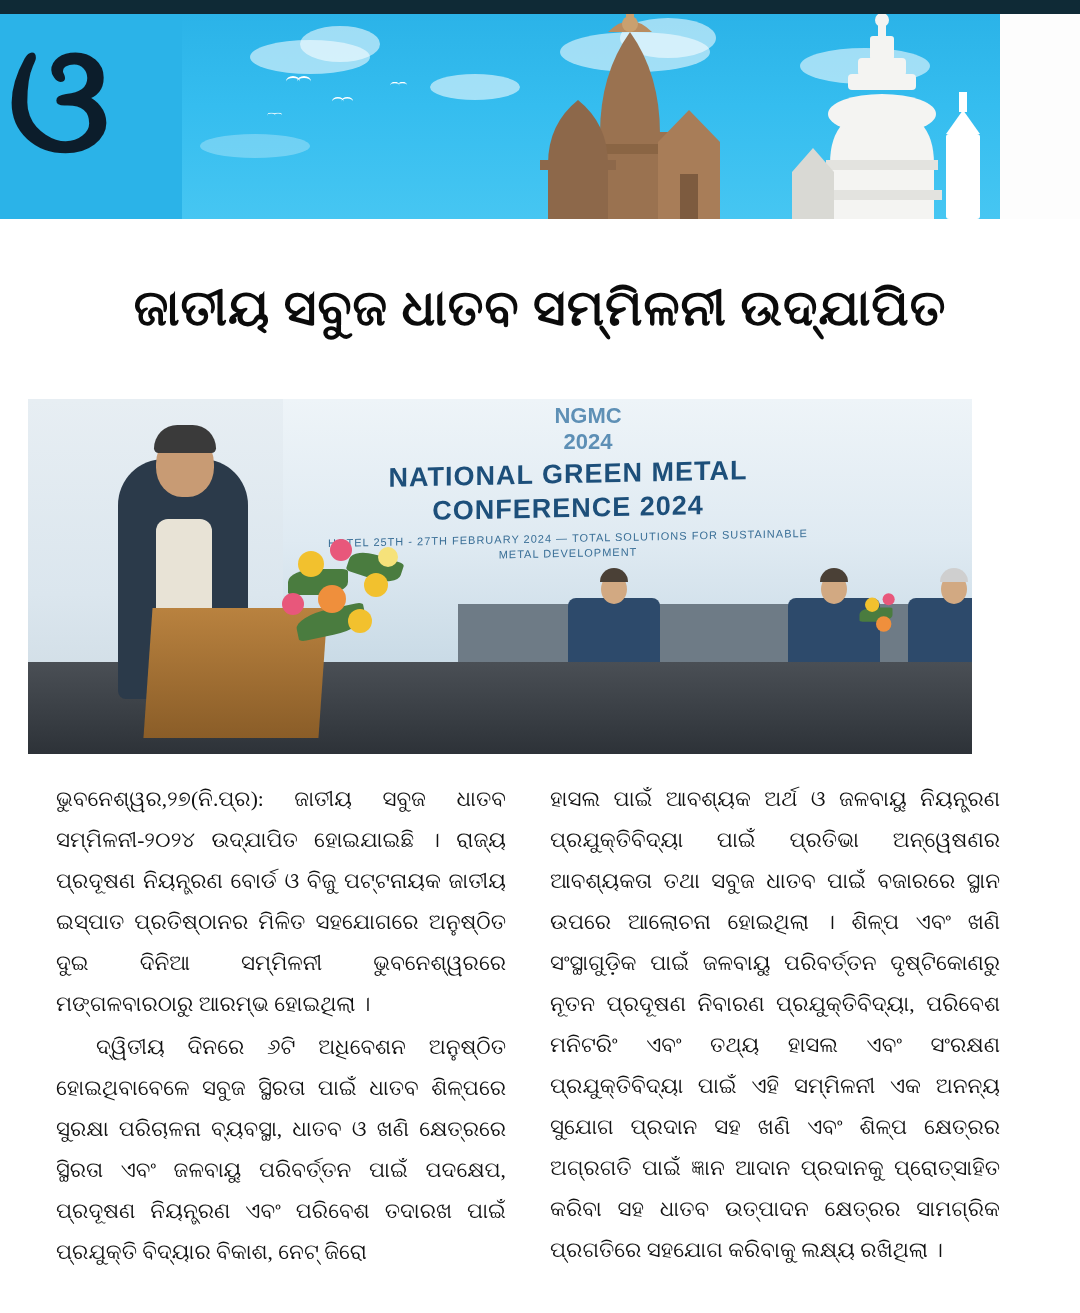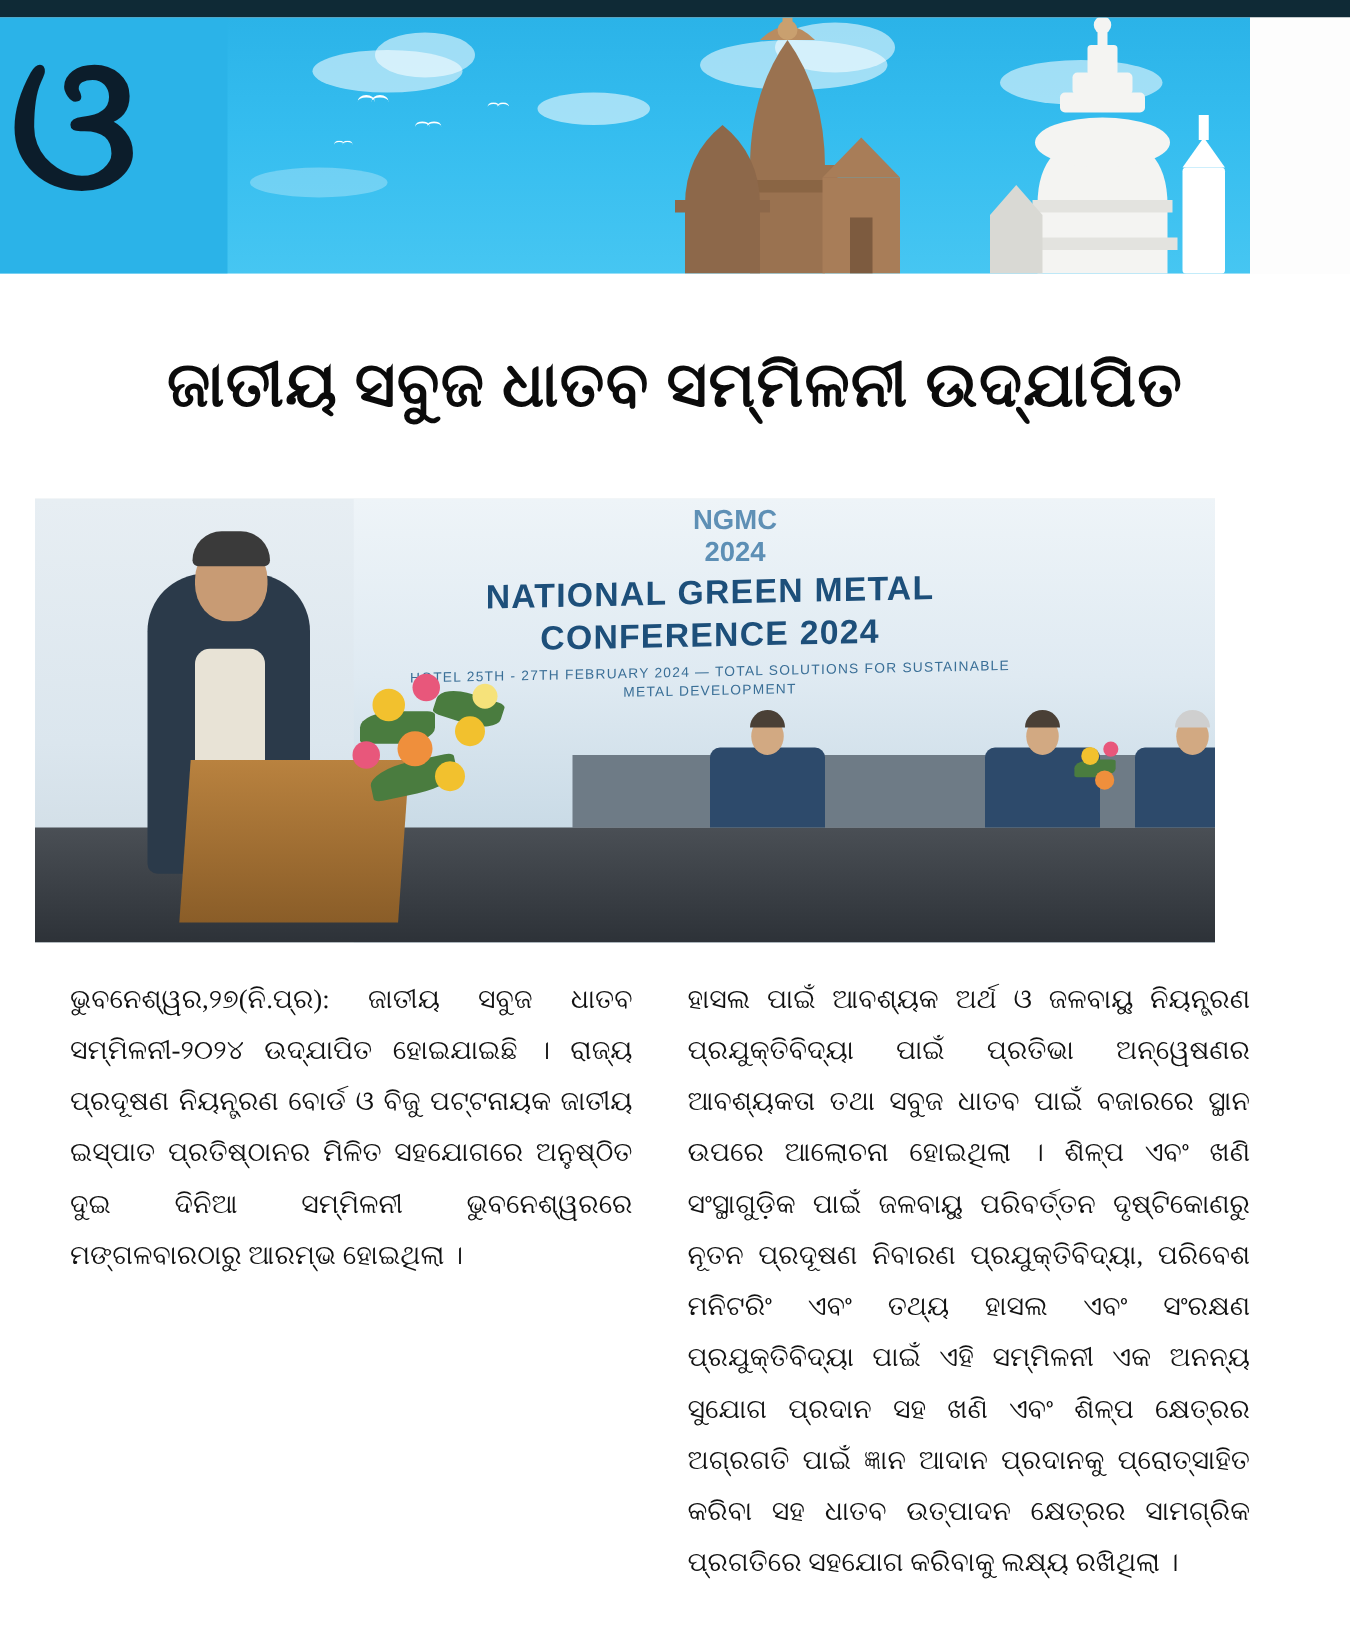--- a/index.html
+++ b/index.html
@@ -403,19 +403,20 @@
       <div class="ph-leaf" style="left:10px;top:30px;width:60px;height:26px;"></div>
       <div class="fl" style="left:20px;top:12px;width:26px;height:26px;background:#f2c12e;"></div>
       <div class="fl" style="left:52px;top:4px;width:22px;height:22px;background:#e8577b;"></div>
       <div class="fl" style="left:40px;top:46px;width:28px;height:28px;background:#ef8f3c;"></div>
     </div>
   </div>
 
   <div class="cols clearfix">
     <div class="col left">
       <p>ଭୁବନେଶ୍ୱର,୨୭(ନି.ପ୍ର): ଜାତୀୟ ସବୁଜ ଧାତବ ସମ୍ମିଳନୀ-୨୦୨୪ ଉଦ୍ଯାପିତ ହୋଇଯାଇଛି । ରାଜ୍ୟ ପ୍ରଦୂଷଣ ନିୟନ୍ତ୍ରଣ ବୋର୍ଡ ଓ ବିଜୁ ପଟ୍ଟନାୟକ ଜାତୀୟ ଇସ୍ପାତ ପ୍ରତିଷ୍ଠାନର ମିଳିତ ସହଯୋଗରେ ଅନୁଷ୍ଠିତ ଦୁଇ ଦିନିଆ ସମ୍ମିଳନୀ ଭୁବନେଶ୍ୱରରେ ମଙ୍ଗଳବାରଠାରୁ ଆରମ୍ଭ ହୋଇଥିଲା ।</p>
+      <p class="indent">ଦ୍ୱିତୀୟ ଦିନରେ ୬ଟି ଅଧିବେଶନ ଅନୁଷ୍ଠିତ ହୋଇଥିବାବେଳେ ସବୁଜ ସ୍ଥିରତା ପାଇଁ ଧାତବ ଶିଳ୍ପରେ ସୁରକ୍ଷା ପରିଚାଳନା ବ୍ୟବସ୍ଥା, ଧାତବ ଓ ଖଣି କ୍ଷେତ୍ରରେ ସ୍ଥିରତା ଏବଂ ଜଳବାୟୁ ପରିବର୍ତ୍ତନ ପାଇଁ ପଦକ୍ଷେପ, ପ୍ରଦୂଷଣ ନିୟନ୍ତ୍ରଣ ଏବଂ ପରିବେଶ ତଦାରଖ ପାଇଁ ପ୍ରଯୁକ୍ତି ବିଦ୍ୟାର ବିକାଶ, ନେଟ୍ ଜିରୋ</p>
     </div>
     <div class="col right">
       <p>ହାସଲ ପାଇଁ ଆବଶ୍ୟକ ଅର୍ଥ ଓ ଜଳବାୟୁ ନିୟନ୍ତ୍ରଣ ପ୍ରଯୁକ୍ତିବିଦ୍ୟା ପାଇଁ ପ୍ରତିଭା ଅନ୍ୱେଷଣର ଆବଶ୍ୟକତା ତଥା ସବୁଜ ଧାତବ ପାଇଁ ବଜାରରେ ସ୍ଥାନ ଉପରେ ଆଲୋଚନା ହୋଇଥିଲା । ଶିଳ୍ପ ଏବଂ ଖଣି ସଂସ୍ଥାଗୁଡ଼ିକ ପାଇଁ ଜଳବାୟୁ ପରିବର୍ତ୍ତନ ଦୃଷ୍ଟିକୋଣରୁ ନୂତନ ପ୍ରଦୂଷଣ ନିବାରଣ ପ୍ରଯୁକ୍ତିବିଦ୍ୟା, ପରିବେଶ ମନିଟରିଂ ଏବଂ ତଥ୍ୟ ହାସଲ ଏବଂ ସଂରକ୍ଷଣ ପ୍ରଯୁକ୍ତିବିଦ୍ୟା ପାଇଁ ଏହି ସମ୍ମିଳନୀ ଏକ ଅନନ୍ୟ ସୁଯୋଗ ପ୍ରଦାନ ସହ ଖଣି ଏବଂ ଶିଳ୍ପ କ୍ଷେତ୍ରର ଅଗ୍ରଗତି ପାଇଁ ଜ୍ଞାନ ଆଦାନ ପ୍ରଦାନକୁ ପ୍ରୋତ୍ସାହିତ କରିବା ସହ ଧାତବ ଉତ୍ପାଦନ କ୍ଷେତ୍ରର ସାମଗ୍ରିକ ପ୍ରଗତିରେ ସହଯୋଗ କରିବାକୁ ଲକ୍ଷ୍ୟ ରଖିଥିଲା ।</p>
     </div>
   </div>
 
 </div>
 
 </body></html>

